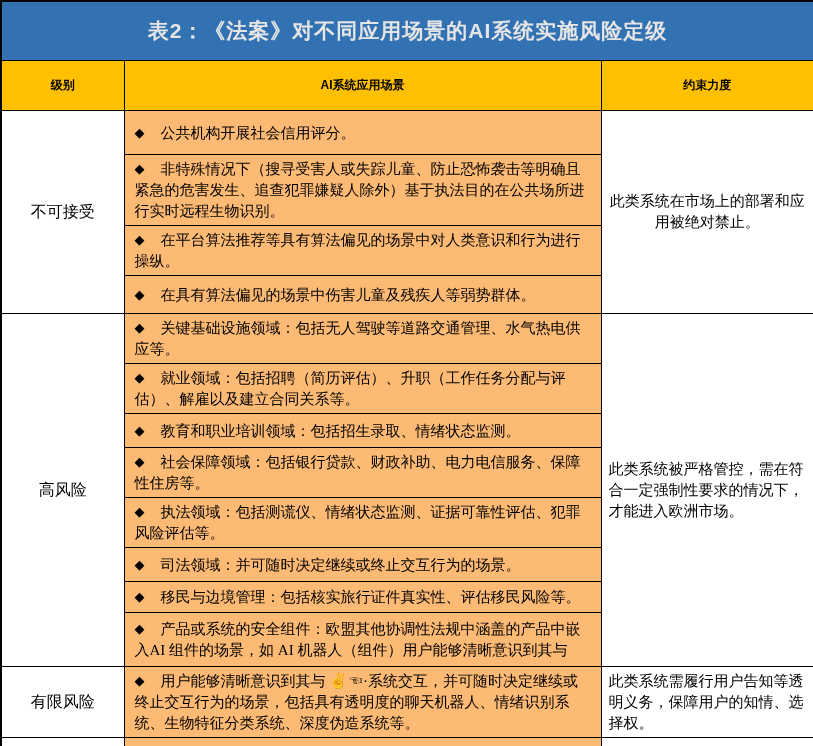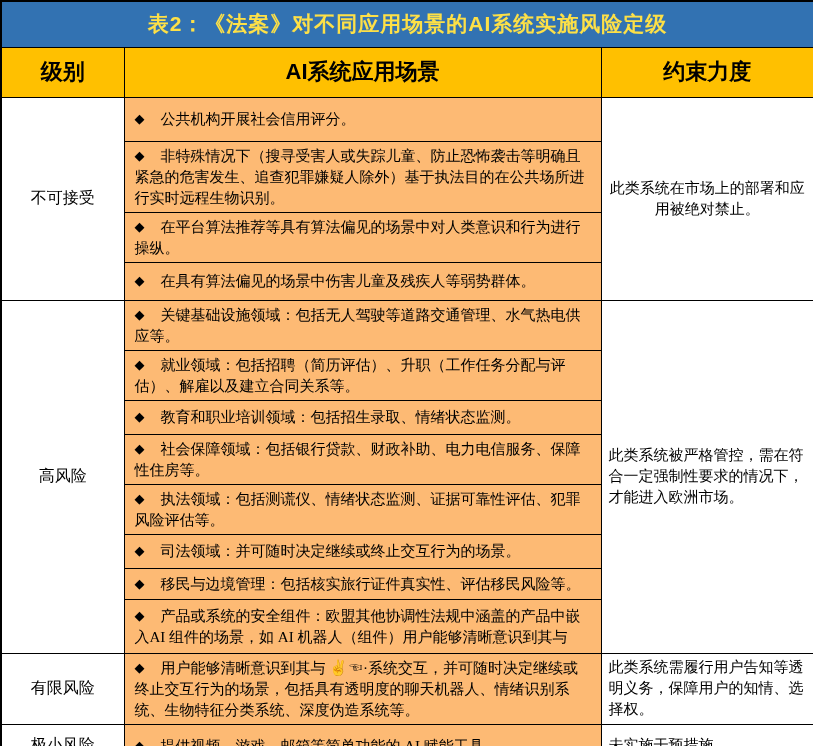--- a/index.html
+++ b/index.html
@@ -22,36 +22,36 @@
     border: 2px solid #000000;
   }
   table.risk-table td, table.risk-table th {
     border: 1px solid #000000;
     vertical-align: middle;
     box-sizing: border-box;
     overflow: hidden;
   }
   tr.title-row td {
     background: #3272B2;
-    color: #fde047;
+    color: #e5e5e5;
     text-align: center;
     font-family: "Liberation Sans", sans-serif;
     font-weight: bold;
     font-size: 21px;
     letter-spacing: 1px;
     height: 46px;
-    padding: 2px 4px;
+    padding: 15px 4px;
   }
   tr.header-row th {
     background: #FFC000;
     color: #000000;
     text-align: center;
     font-family: "Liberation Sans", sans-serif;
     font-weight: bold;
-    font-size: 22px;
+    font-size: 12px;
     height: 50px;
     padding: 2px 4px;
   }
   td.level-cell {
     text-align: center;
     font-size: 16px;
     padding: 2px 4px;
     background: #ffffff;
     margin-left: 11px;
   }

